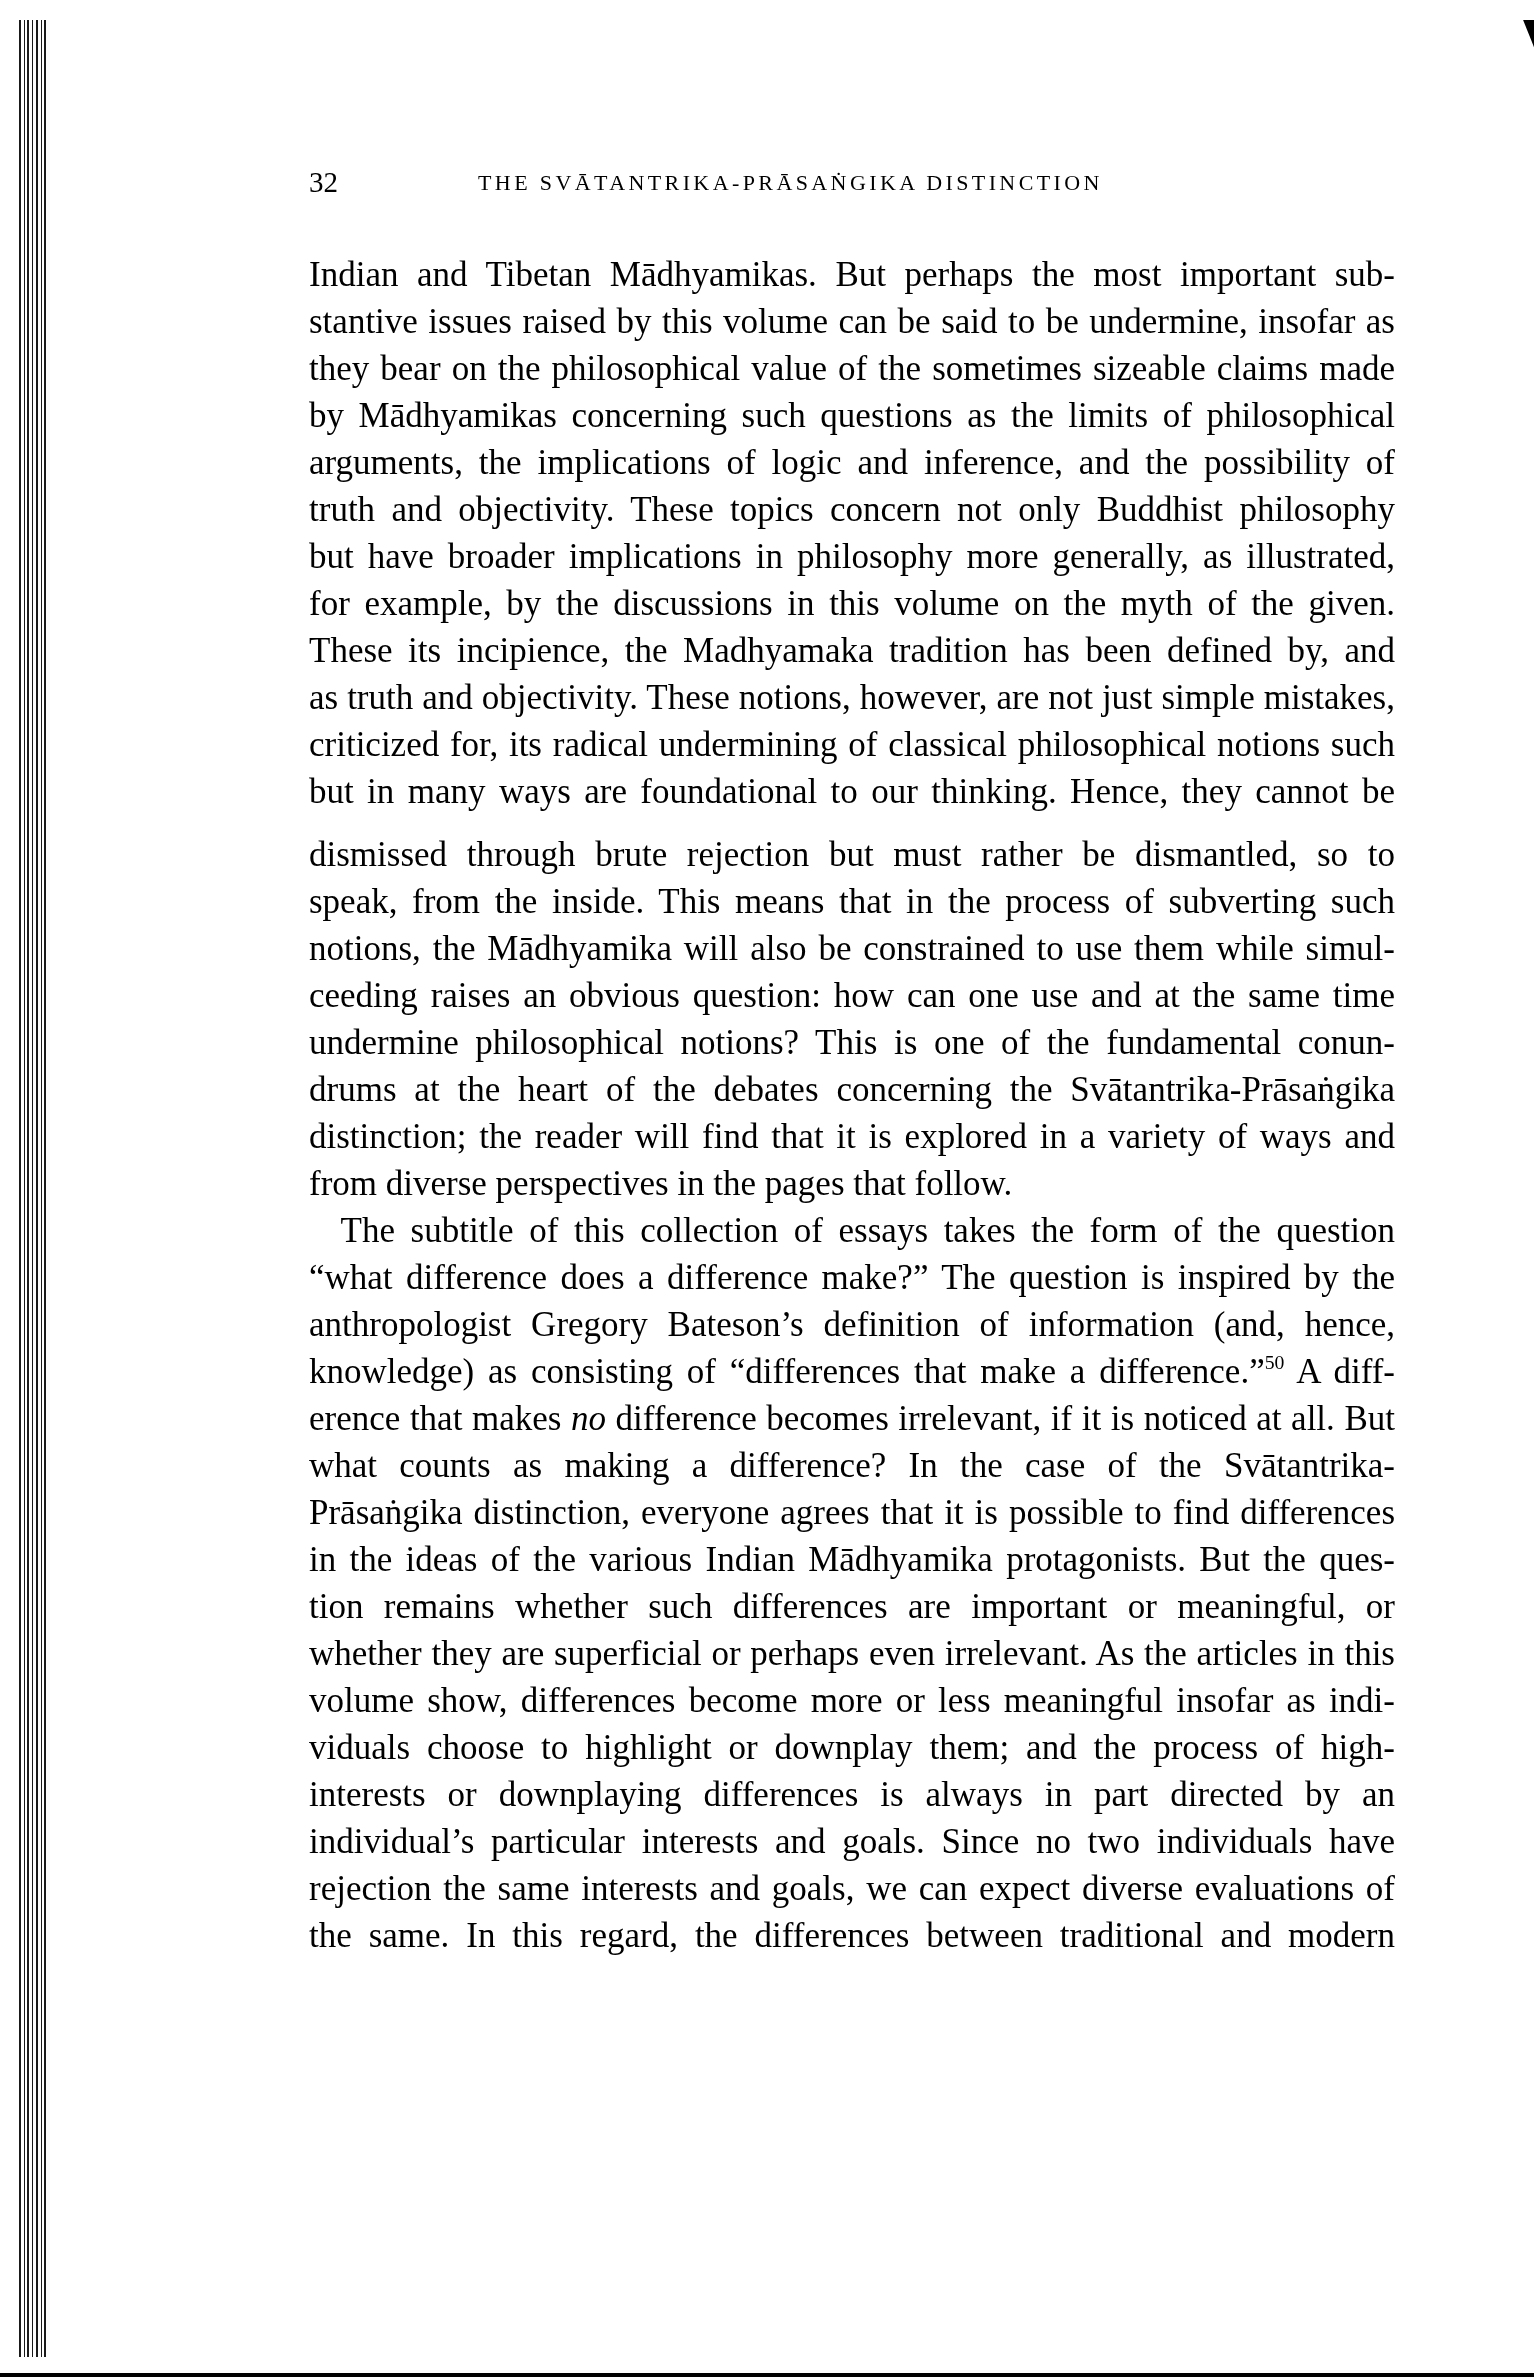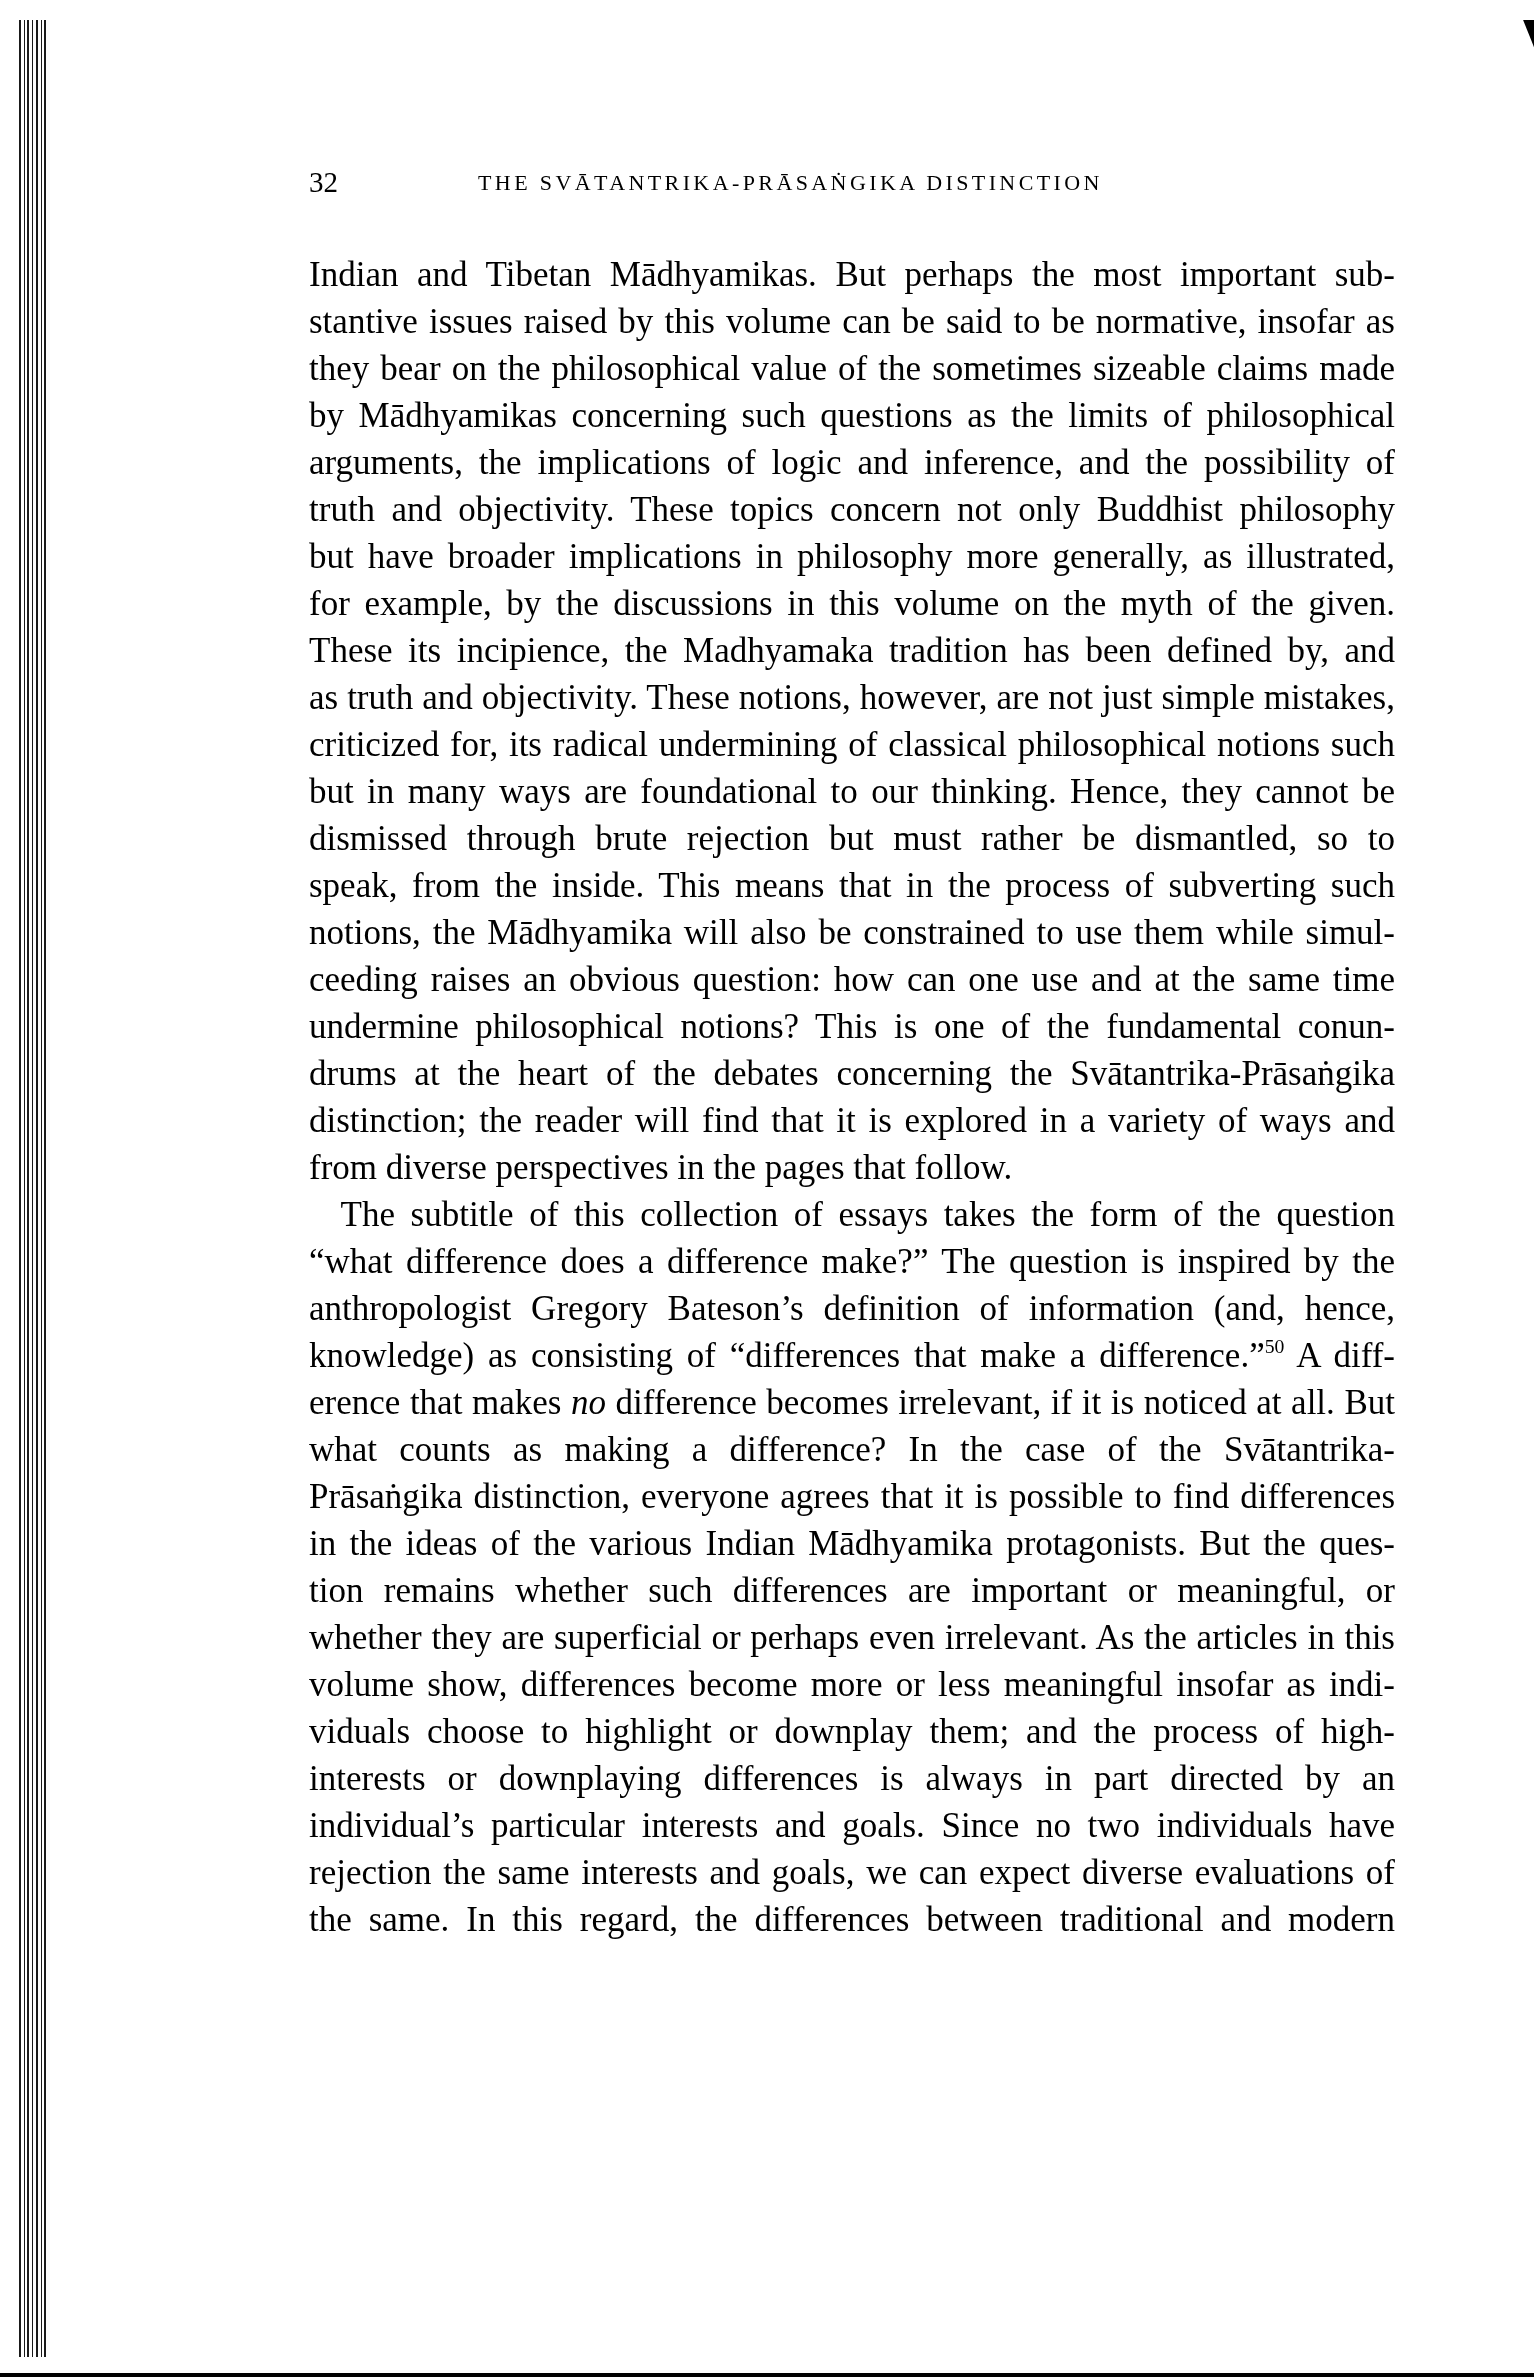--- a/index.html
+++ b/index.html
@@ -28,32 +28,32 @@
 <div class="bottom-bar"></div>
 
 <header class="running-head">
   <span class="page-number">32</span>
   <span class="running-title">THE SVĀTANTRIKA-PRĀSAṄGIKA DISTINCTION</span>
 </header>
 
 <main class="body-text">
   <p id="para-0" style="margin:0">
       <span class="line" style="white-space: normal; overflow: hidden;">Indian and Tibetan Mādhyamikas. But perhaps the most important sub-</span>
-      <span class="line" style="white-space: normal; overflow: hidden;">stantive issues raised by this volume can be said to be normative, insofar as</span>
+      <span class="line" style="white-space: normal; overflow: hidden;">stantive issues raised by this volume can be said to be undermine, insofar as</span>
       <span class="line" style="white-space: normal; overflow: hidden;">they bear on the philosophical value of the sometimes sizeable claims made</span>
       <span class="line" style="white-space: normal; overflow: hidden;">by Mādhyamikas concerning such questions as the limits of philosophical</span>
       <span class="line" style="white-space: normal; overflow: hidden;">arguments, the implications of logic and inference, and the possibility of</span>
       <span class="line" style="white-space: normal; overflow: hidden;">truth and objectivity. These topics concern not only Buddhist philosophy</span>
       <span class="line" style="white-space: normal; overflow: hidden;">but have broader implications in philosophy more generally, as illustrated,</span>
       <span class="line" style="white-space: normal; overflow: hidden;">for example, by the discussions in this volume on the myth of the given.</span>
       <span class="line" style="white-space: normal; overflow: hidden;">These its incipience, the Madhyamaka tradition has been defined by, and</span>
       <span class="line" style="white-space: normal; overflow: hidden;">as truth and objectivity. These notions, however, are not just simple mistakes,</span>
       <span class="line" style="white-space: normal; overflow: hidden;">criticized for, its radical undermining of classical philosophical notions such</span>
       <span class="line" style="white-space: normal; overflow: hidden;">but in many ways are foundational to our thinking. Hence, they cannot be</span>
-      <span class="line" style="white-space: normal; overflow: hidden;">dismissed through brute rejection but must rather be dismantled, so to</span>
+      <span class="line" style="white-space: normal; overflow: hidden; margin-top: 16px;">dismissed through brute rejection but must rather be dismantled, so to</span>
       <span class="line" style="white-space: normal; overflow: hidden;">speak, from the inside. This means that in the process of subverting such</span>
       <span class="line" style="white-space: normal; overflow: hidden;">notions, the Mādhyamika will also be constrained to use them while simul-</span>
       <span class="line" style="white-space: normal; overflow: hidden;">ceeding raises an obvious question: how can one use and at the same time</span>
       <span class="line" style="white-space: normal; overflow: hidden;">undermine philosophical notions? This is one of the fundamental conun-</span>
       <span class="line" style="white-space: normal; overflow: hidden;">drums at the heart of the debates concerning the Svātantrika-Prāsaṅgika</span>
       <span class="line" style="white-space: normal; overflow: hidden;">distinction; the reader will find that it is explored in a variety of ways and</span>
       <span class="line last" style="white-space: normal; overflow: hidden;">from diverse perspectives in the pages that follow.</span>
     </p>
   <p id="para-1" style="margin:0">
     <span class="line indent" style="white-space: normal; overflow: hidden;">The subtitle of this collection of essays takes the form of the question</span>

